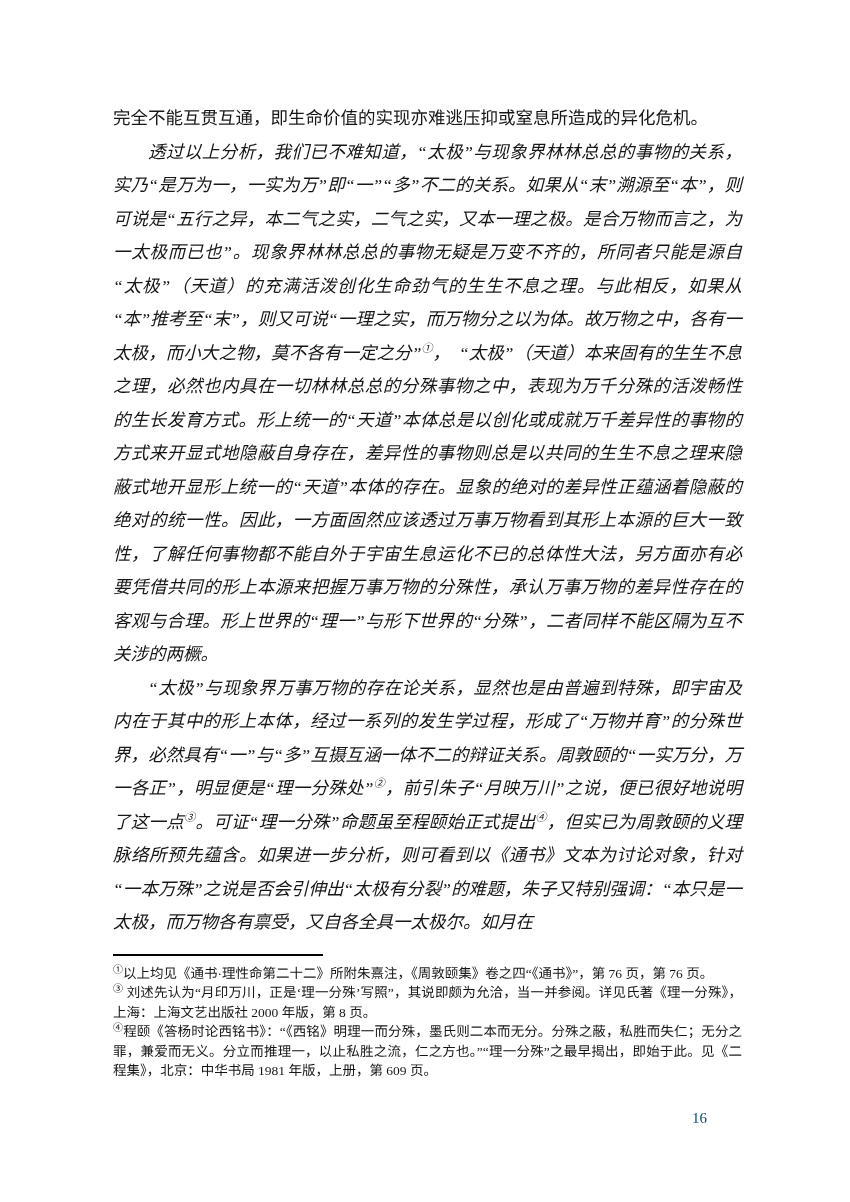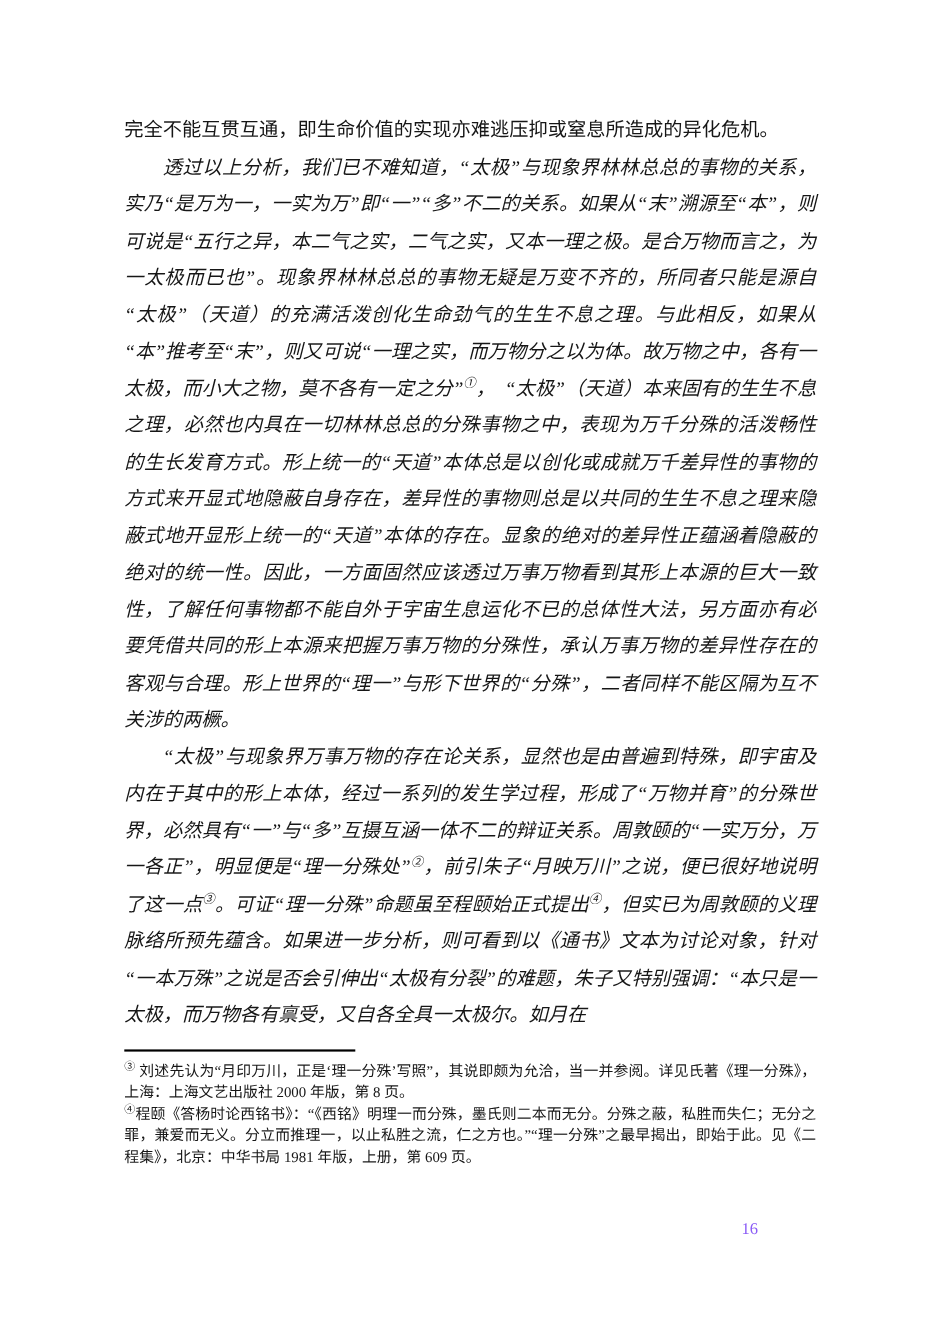--- a/index.html
+++ b/index.html
@@ -51,23 +51,23 @@
     word-break: break-all;
   }
   .footnotes sup.fnmark {
     font-size: 10px;
     line-height: 0;
     vertical-align: super;
   }
   .page-number {
     position: absolute;
     top: 1110px;
-    right: 143px;
+    right: 125px;
     font-size: 15px;
-    color: #8b5cf6;
+    color: #0c4a6e;
   }
 </style>
 </head>
 <body>
 
 <div class="page">
 
   <div class="body-text">
 
     <p><span>完全不能互贯互通，即生命价值的实现亦难逃压抑或窒息所造成的异化危机。</span></p>
@@ -75,20 +75,21 @@
     <p class="indent"><span>透过以上分析，我们已不难知道，“太极”与现象界林林总总的事物的关系，实乃“是万为一，一实为万”即“一”“多”不二的关系。如果从“末”溯源至“本”，则可说是“五行之异，本二气之实，二气之实，又本一理之极。是合万物而言之，为一太极而已也”。现象界林林总总的事物无疑是万变不齐的，所同者只能是源自“太极”（天道）的充满活泼创化生命劲气的生生不息之理。与此相反，如果从“本”推考至“末”，则又可说“一理之实，而万物分之以为体。故万物之中，各有一太极，而小大之物，莫不各有一定之分”</span><sup class="fnref">①</sup><span>，　“太极”（天道）本来固有的生生不息之理，必然也内具在一切林林总总的分殊事物之中，表现为万千分殊的活泼畅性的生长发育方式。形上统一的“天道”本体总是以创化或成就万千差异性的事物的方式来开显式地隐蔽自身存在，差异性的事物则总是以共同的生生不息之理来隐蔽式地开显形上统一的“天道”本体的存在。显象的绝对的差异性正蕴涵着隐蔽的绝对的统一性。因此，一方面固然应该透过万事万物看到其形上本源的巨大一致性，了解任何事物都不能自外于宇宙生息运化不已的总体性大法，另方面亦有必要凭借共同的形上本源来把握万事万物的分殊性，承认万事万物的差异性存在的客观与合理。形上世界的“理一”与形下世界的“分殊”，二者同样不能区隔为互不关涉的两橛。</span></p>
 
     <p class="indent"><span>“太极”与现象界万事万物的存在论关系，显然也是由普遍到特殊，即宇宙及内在于其中的形上本体，经过一系列的发生学过程，形成了“万物并育”的分殊世界，必然具有“一”与“多”互摄互涵一体不二的辩证关系。周敦颐的“一实万分，万一各正”，明显便是“理一分殊处”</span><sup class="fnref">②</sup><span>，前引朱子“月映万川”之说，便已很好地说明了这一点</span><sup class="fnref">③</sup><span>。可证“理一分殊”命题虽至程颐始正式提出</span><sup class="fnref">④</sup><span>，但实已为周敦颐的义理脉络所预先蕴含。如果进一步分析，则可看到以《通书》文本为讨论对象，针对“一本万殊”之说是否会引伸出“太极有分裂”的难题，朱子又特别强调：“本只是一太极，而万物各有禀受，又自各全具一太极尔。如月在</span></p>
 
   </div>
 
   <hr class="fn-sep">
 
   <div class="footnotes">
 
+    <p><sup class="fnmark">①</sup><span>以上均见《通书·理性命第二十二》所附朱熹注，《周敦颐集》卷之四“《通书》”，第 76 页，第 76 页。</span></p>
 
 
     <p><sup class="fnmark">③</sup><span> 刘述先认为“月印万川，正是‘理一分殊’写照”，其说即颇为允洽，当一并参阅。详见氏著《理一分殊》，上海：上海文艺出版社 2000 年版，第 8 页。</span></p>
 
     <p><sup class="fnmark">④</sup><span>程颐《答杨时论西铭书》：“《西铭》明理一而分殊，墨氏则二本而无分。分殊之蔽，私胜而失仁；无分之罪，兼爱而无义。分立而推理一，以止私胜之流，仁之方也。”“理一分殊”之最早揭出，即始于此。见《二程集》，北京：中华书局 1981 年版，上册，第 609 页。</span></p>
 
   </div>
 
   <div class="page-number">16</div>
 

